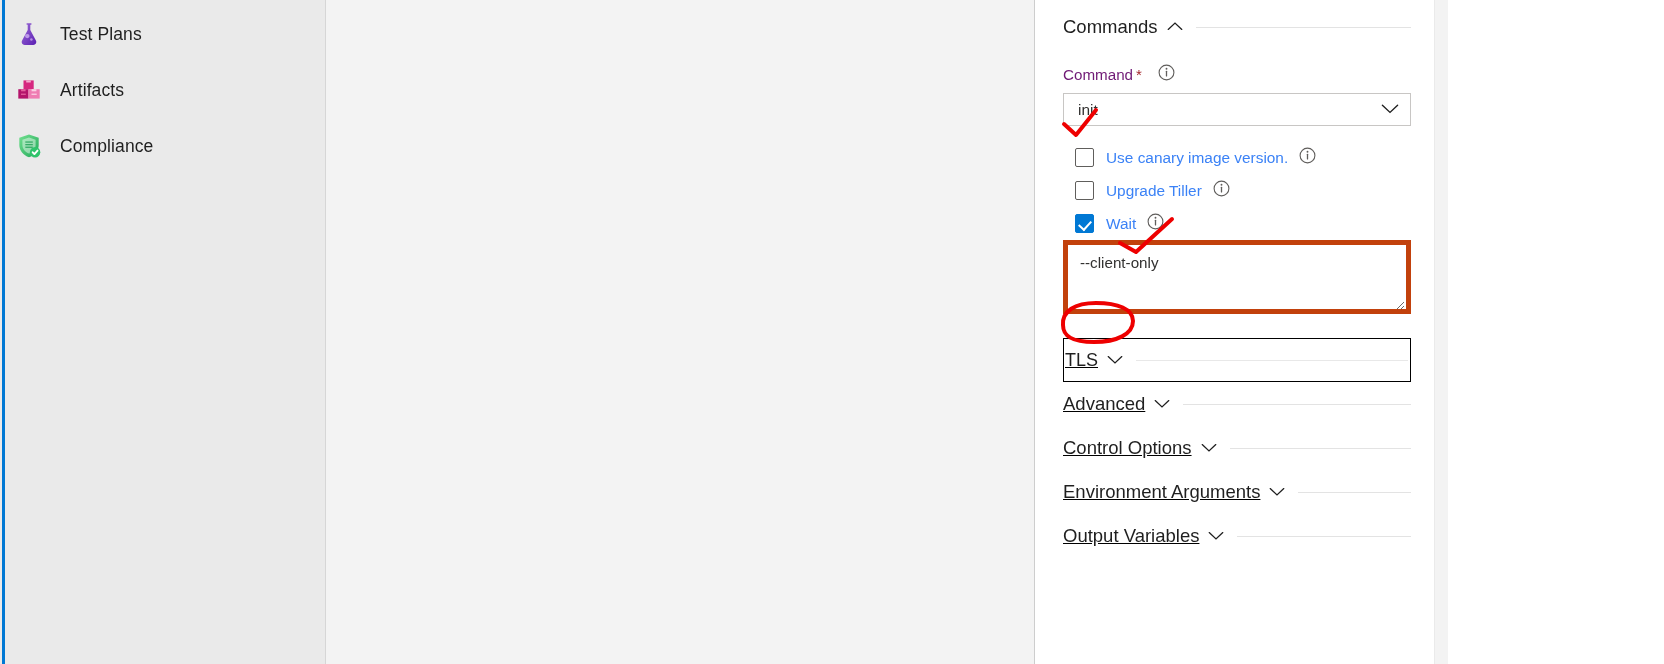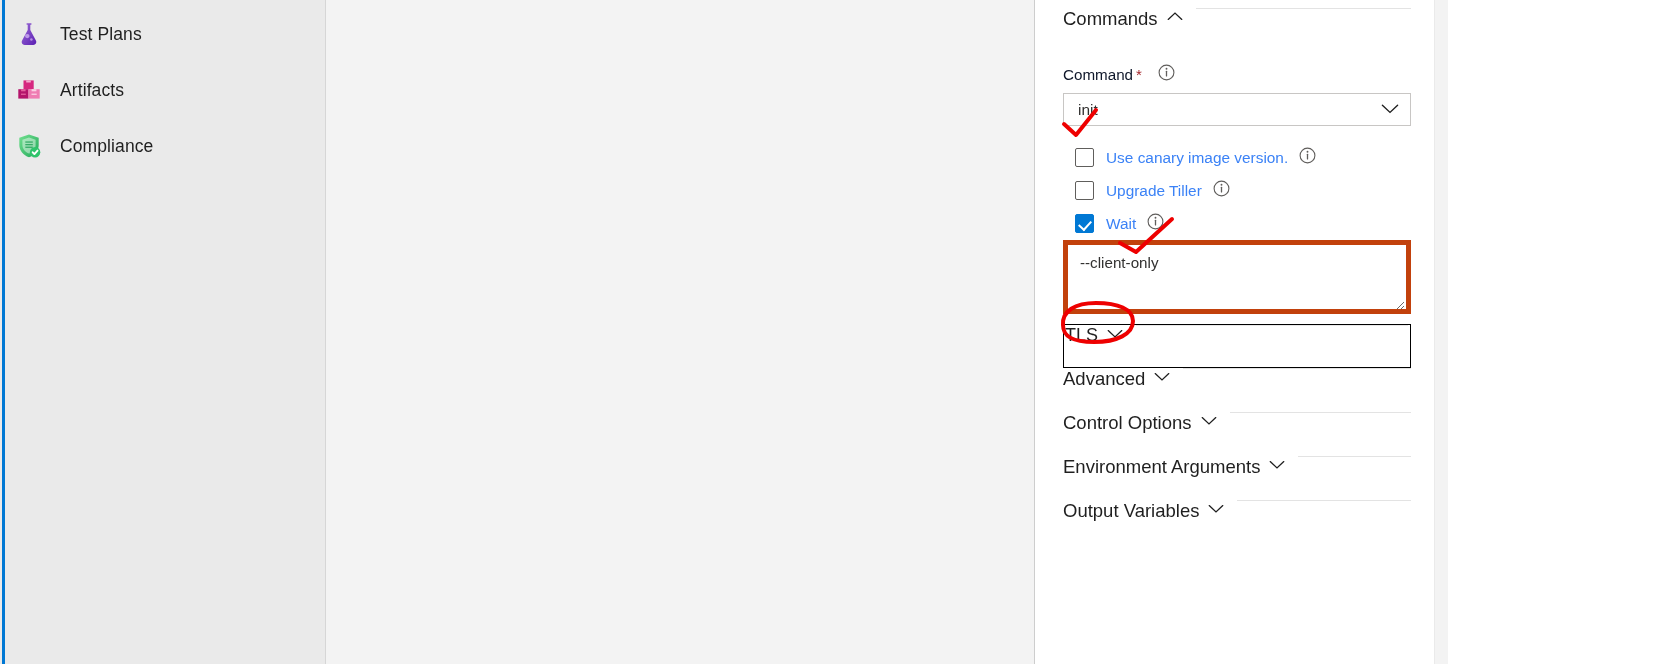--- a/index.html
+++ b/index.html
@@ -80,20 +80,21 @@
     position: absolute;
     right: 0; top: 0;
     width: 14px; height: 664px;
     background: #f3f3f3;
     border-left: 1px solid #eaeaea;
   }
 
   
   .section-head {
     display: flex;
+    align-items: center;
     height: 38px;
     cursor: pointer;
     user-select: none;
   }
   .section-head .sh-title {
     font-size: 18.5px;
     color: #1f1f1f;
     white-space: nowrap;
     font-weight: 400;
   }
@@ -118,21 +119,21 @@
 
   
   .field-label-row {
     display: flex;
     align-items: center;
     margin-top: 18px;
     margin-bottom: 8px;
   }
   .field-label {
     font-size: 15.2px;
-    color: #0f172a;
+    color: #701a75;
   }
   .req-star {
     color: #a4262c;
     font-size: 15px;
     margin-left: 3px;
   }
   .info-icon {
     margin-left: 16px;
     display: block;
     cursor: pointer;
@@ -212,21 +213,21 @@
     overflow: hidden;
     cursor: text;
   }
   .resize-grip {
     position: absolute;
     right: 1px; bottom: 1px;
     width: 13px; height: 13px;
     pointer-events: none;
   }
 
-  .lower-sections { margin-top: 10px; }
+  .lower-sections { margin-top: 24px; text-decoration: underline; }
   .lower-sections .section-head { height: 44px; }
 
   
   .ink {
     position: absolute;
     left: 0; top: 0;
     width: 1664px; height: 664px;
     pointer-events: none;
     z-index: 20;
   }

